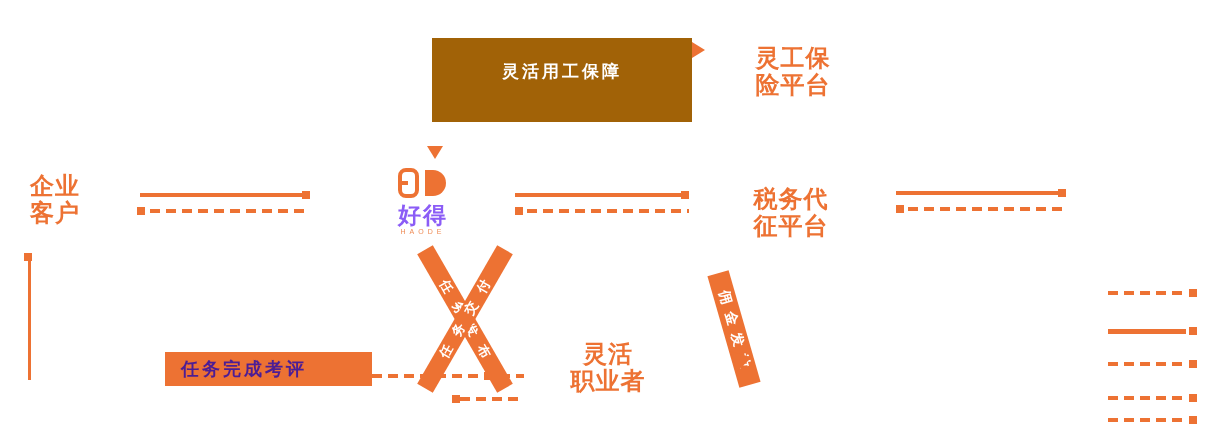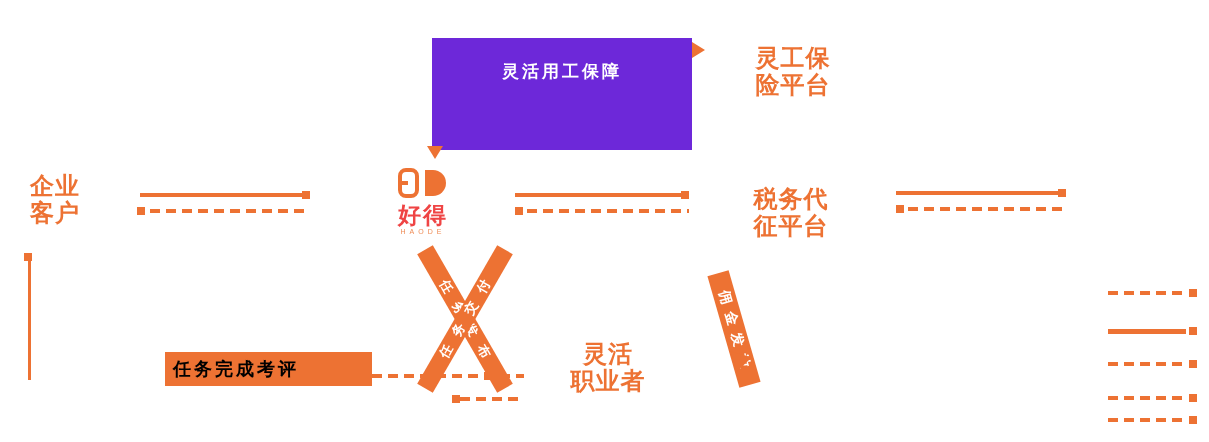--- a/index.html
+++ b/index.html
@@ -13,39 +13,39 @@
   }
   .hsolid{position:absolute;height:4px;background:#ED7233;}
   .hthick{position:absolute;height:5px;background:#ED7233;}
   .hdash{
     position:absolute;height:4px;
     background:repeating-linear-gradient(90deg,#ED7233 0 10px,transparent 10px 16px);
   }
   .vsolid{position:absolute;width:3px;background:#ED7233;}
   .sq{position:absolute;width:8px;height:8px;background:#ED7233;}
   .tri{position:absolute;width:0;height:0;}
-  .topbox{position:absolute;left:432px;top:38px;width:260px;height:112px;background:#6d28d9;}
+  .topbox{position:absolute;left:432px;top:38px;width:260px;height:84px;background:#a16207;}
   .topbox .boxlabel{
     margin-top:22px;text-align:center;color:#ffffff;font-size:17px;
     font-weight:bold;letter-spacing:3px;
   }
   .logo{position:absolute;left:383px;top:168px;width:80px;text-align:center;}
-  .logo .brandname{color:#ef4444;font-weight:bold;font-size:23px;letter-spacing:2px;line-height:26px;}
+  .logo .brandname{color:#8b5cf6;font-weight:bold;font-size:23px;letter-spacing:2px;line-height:26px;}
   .logo .brandsub{color:#EE8B55;font-size:7px;letter-spacing:4px;line-height:8px;}
   .ribbon{
     position:absolute;background:#ED7233;color:#ffffff;font-weight:bold;
     display:flex;align-items:center;justify-content:center;white-space:nowrap;
   }
   .rib-diag{width:160px;height:18px;font-size:13px;letter-spacing:12px;text-indent:12px;}
   .rib-vert{width:116px;height:22px;font-size:14px;letter-spacing:8px;text-indent:8px;}
   .taskbar{
     position:absolute;left:165px;top:352px;width:207px;height:34px;background:#ED7233;
     display:flex;align-items:center;padding-left:8px;box-sizing:border-box;
   }
-  .taskbar .barlabel{color:#000000;font-size:18px;font-weight:bold;letter-spacing:3px;white-space:nowrap;}
+  .taskbar .barlabel{color:#4c1d95;font-size:18px;font-weight:bold;letter-spacing:3px;white-space:nowrap;margin-left:8px;}
 </style>
 </head>
 <body>
 
 <div class="canvas">
 
   <div class="topbox">
     <div class="boxlabel">灵活用工保障</div>
   </div>
   <div class="tri" style="left:692px;top:42px;border-top:8px solid transparent;border-bottom:8px solid transparent;border-left:13px solid #ED7233;"></div>

